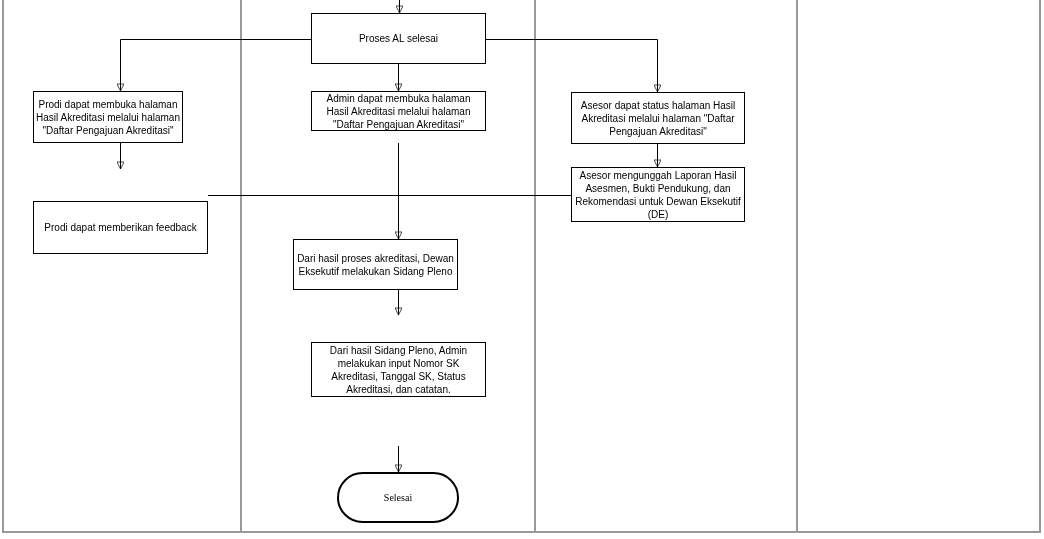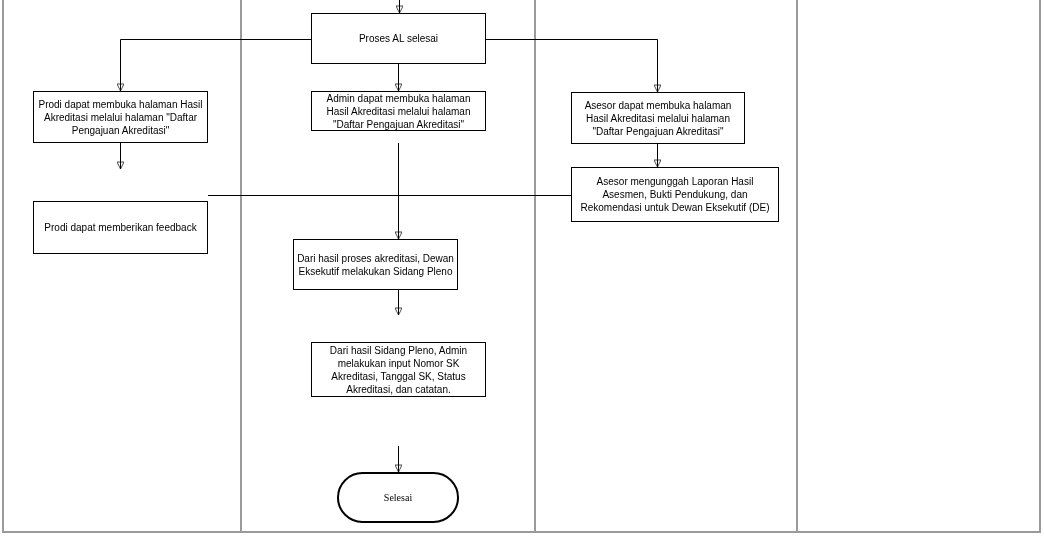--- a/index.html
+++ b/index.html
@@ -73,29 +73,29 @@
     <path d="M657.5,144 L657.5,167" marker-end="url(#arrow)"></path>
     <path d="M398.5,143 L398.5,239" marker-end="url(#arrow)"></path>
     <path d="M208,195.5 L571,195.5"></path>
     <path d="M398.5,290 L398.5,315" marker-end="url(#arrow)"></path>
     <path d="M398.5,370 L398.5,395" marker-end="url(#arrow)"></path>
     <path d="M398.5,446 L398.5,472" marker-end="url(#arrow)"></path>
   </svg>
 
   <div class="node" style="left:311px; top:13px;  width:175px; height:51px;">Proses AL selesai</div>
 
-  <div class="node" style="left:33px;  top:91px;  width:175px; height:52px; padding:2px 1px;">Prodi dapat membuka halaman Hasil Akreditasi melalui halaman "Daftar Pengajuan Akreditasi"</div>
+  <div class="node" style="left:33px;  top:91px;  width:150px; height:52px; padding:2px 1px;">Prodi dapat membuka halaman Hasil Akreditasi melalui halaman "Daftar Pengajuan Akreditasi"</div>
 
   <div class="node" style="left:311px; top:91px;  width:175px; height:40px;">Admin dapat membuka halaman Hasil Akreditasi melalui halaman "Daftar Pengajuan Akreditasi"</div>
 
-  <div class="node" style="left:571px; top:92px;  width:174px; height:52px;">Asesor dapat membuka halaman Hasil Akreditasi melalui halaman "Daftar Pengajuan Akreditasi"</div>
+  <div class="node" style="left:571px; top:92px;  width:174px; height:52px;">Asesor dapat status halaman Hasil Akreditasi melalui halaman "Daftar Pengajuan Akreditasi"</div>
 
   <div class="node" style="left:33px;  top:169px; width:175px; height:53px;margin-top:32px;">Prodi dapat memberikan feedback</div>
 
-  <div class="node" style="left:571px; top:167px; width:208px; height:55px; padding:2px 2px;">Asesor mengunggah Laporan Hasil Asesmen, Bukti Pendukung, dan Rekomendasi untuk Dewan Eksekutif (DE)</div>
+  <div class="node" style="left:571px; top:167px; width:174px; height:55px; padding:2px 2px;">Asesor mengunggah Laporan Hasil Asesmen, Bukti Pendukung, dan Rekomendasi untuk Dewan Eksekutif (DE)</div>
 
   <div class="node" style="left:293px; top:239px; width:165px; height:51px;">Dari hasil proses akreditasi, Dewan Eksekutif melakukan Sidang Pleno</div>
 
   <div class="node" style="left:311px; top:315px; width:175px; height:55px;margin-top:27px;">Dari hasil Sidang Pleno, Admin melakukan input Nomor SK Akreditasi, Tanggal SK, Status Akreditasi, dan catatan.</div>
 
 
   <div class="node terminal" style="left:337px; top:472px; width:122px; height:51px;font-family:Liberation Serif, serif;">Selesai</div>
 
 </div>
 

